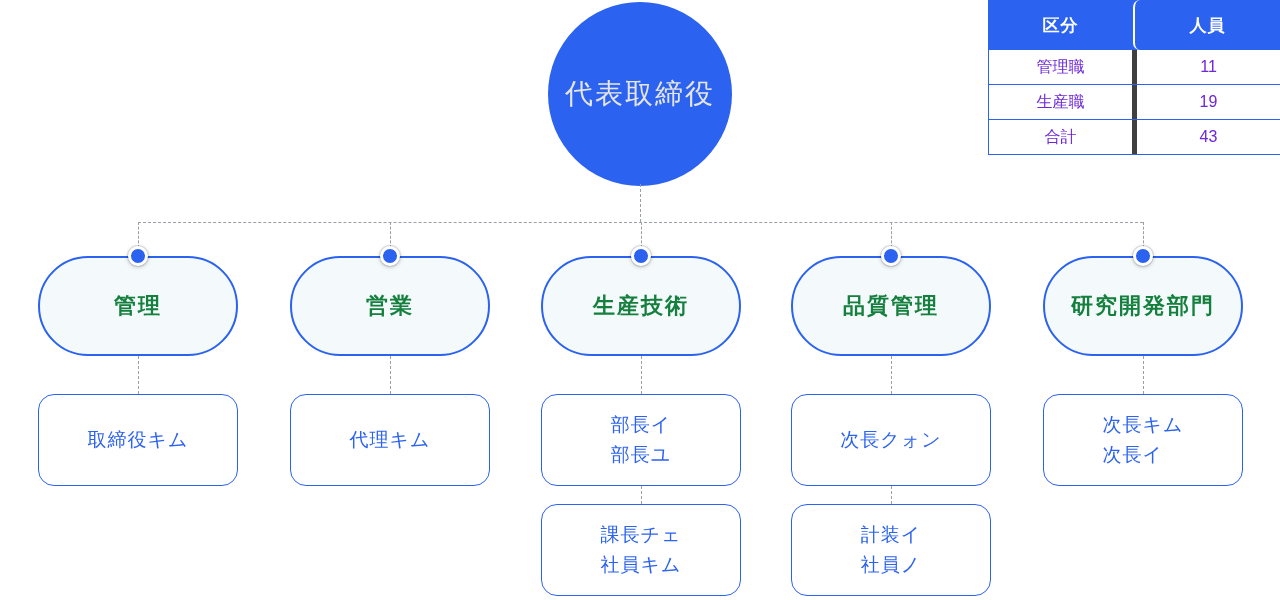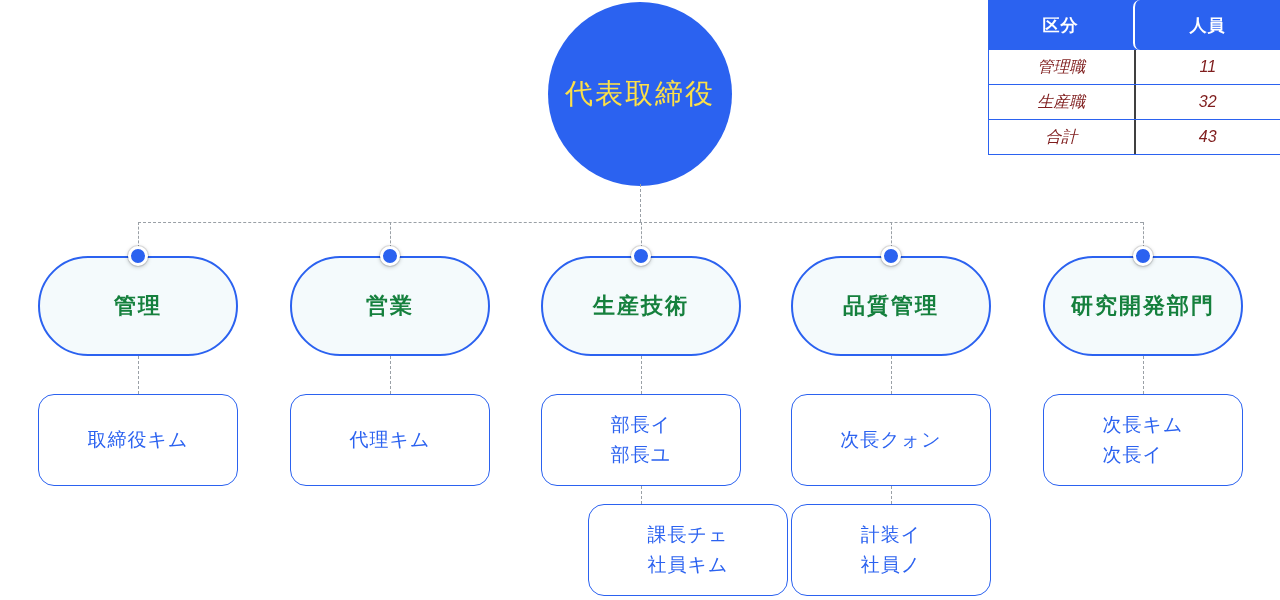--- a/index.html
+++ b/index.html
@@ -5,30 +5,30 @@
   html,body{margin:0;padding:0;background:#ffffff;}
   .stage{
     position:relative;width:1280px;height:600px;background:#ffffff;overflow:hidden;
     font-family:"Liberation Sans","DejaVu Sans",sans-serif;
   }
   
   .root-circle{
     position:absolute;left:548px;top:2px;width:184px;height:184px;border-radius:50%;
     background:#2B62F0;display:flex;align-items:center;justify-content:center;
   }
-  .root-circle span{color:#fde047;font-size:28px;font-weight:500;letter-spacing:2px;white-space:nowrap;}
+  .root-circle span{color:#e5e5e5;font-size:28px;font-weight:500;letter-spacing:2px;white-space:nowrap;}
   
   .summary-table{position:absolute;left:988px;top:0;width:292px;font-size:16px;}
   .t-header{display:flex;height:50px;background:#2B62F0;}
   .t-hcell{flex:1;display:flex;align-items:center;justify-content:center;
     color:#ffffff;font-size:17px;font-weight:700;letter-spacing:1px;}
   .t-hcell + .t-hcell{border-left:2px solid #ffffff;border-radius:7px;}
   .t-row{display:flex;height:34px;border-bottom:1px solid #2B62F0;border-left:1px solid #2B62F0;}
-  .t-cell{flex:1;display:flex;align-items:center;justify-content:center;color:#7f1d1d;font-style:italic;}
-  .t-cell + .t-cell{border-left:2px solid #404040;}
+  .t-cell{flex:1;display:flex;align-items:center;justify-content:center;color:#6d28d9;}
+  .t-cell + .t-cell{border-left:5px solid #404040;}
   
   .dash-v{position:absolute;width:0;border-left:1px dashed #9AA0A6;}
   .dash-h{position:absolute;height:0;border-top:1px dashed #9AA0A6;}
   
   .dot{
     position:absolute;width:14px;height:14px;border-radius:50%;background:#2B62F0;
     border:3px solid #ffffff;box-shadow:0 0 0 1px rgba(0,0,0,0.10),0 1px 4px rgba(0,0,0,0.25);
     z-index:3;
   }
   
@@ -61,21 +61,21 @@
     <div class="t-header">
       <div class="t-hcell">区分</div>
       <div class="t-hcell">人員</div>
     </div>
     <div class="t-row">
       <div class="t-cell">管理職</div>
       <div class="t-cell">11</div>
     </div>
     <div class="t-row">
       <div class="t-cell">生産職</div>
-      <div class="t-cell">32</div>
+      <div class="t-cell">19</div>
     </div>
     <div class="t-row">
       <div class="t-cell">合計</div>
       <div class="t-cell">43</div>
     </div>
   </div>
 
   <div class="dash-v" style="left:640px;top:184px;height:38px;"></div>
   <div class="dash-h" style="left:138px;top:222px;width:1005px;"></div>
 
@@ -127,21 +127,21 @@
       <span>代理キム</span>
     </div>
   </div>
 
   <div class="name-box" style="left:541px;top:394px;">
     <div class="lines">
       <span>部長イ</span>
       <span>部長ユ</span>
     </div>
   </div>
-  <div class="name-box" style="left:541px;top:504px;margin-left:47px;">
+  <div class="name-box" style="left:541px;top:504px;">
     <div class="lines">
       <span>課長チェ</span>
       <span>社員キム</span>
     </div>
   </div>
 
   <div class="name-box" style="left:791px;top:394px;">
     <div class="lines">
       <span>次長クォン</span>
     </div>

